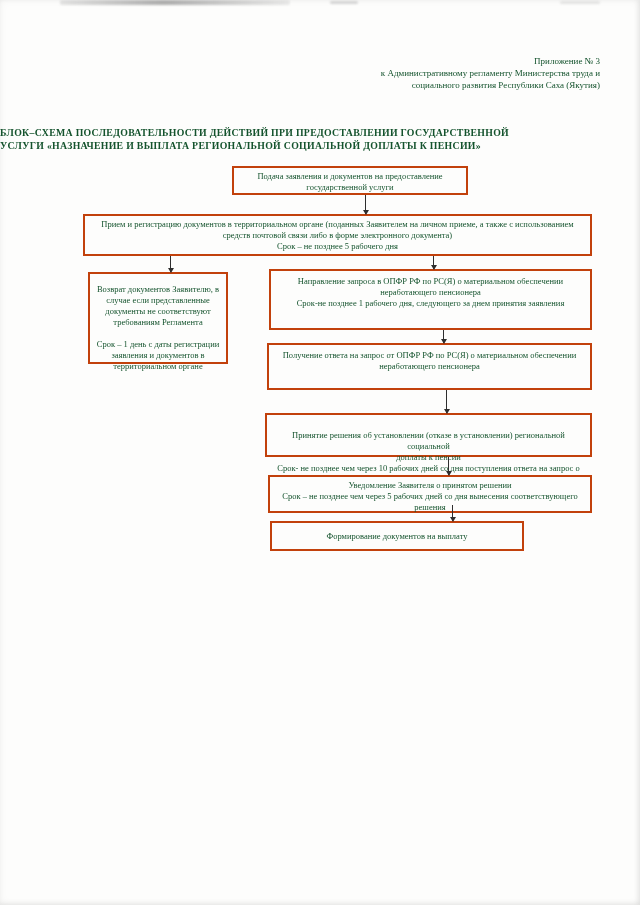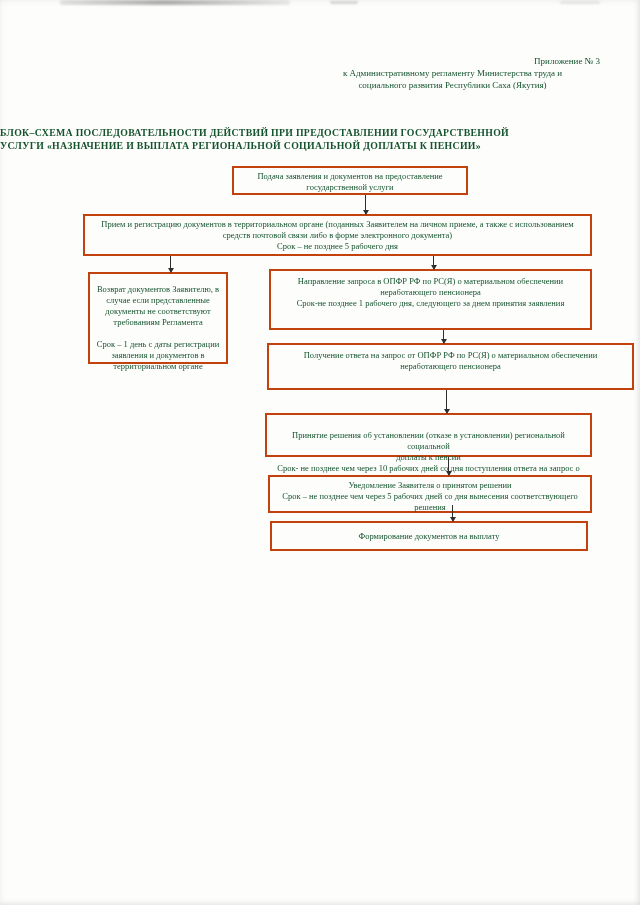--- a/index.html
+++ b/index.html
@@ -12,40 +12,40 @@
   
   .artifact{position:absolute;filter:blur(1px);border-radius:2px;}
   .a1{left:60px;top:0;width:230px;height:5px;
       background:linear-gradient(90deg,rgba(140,140,140,.22),rgba(80,80,80,.45) 45%,rgba(150,150,150,.18));}
   .a2{left:330px;top:1px;width:28px;height:3px;background:rgba(130,130,130,.3);}
   .a3{left:560px;top:1px;width:40px;height:3px;background:rgba(150,150,150,.22);}
 
   
   #apx{position:absolute;left:305px;top:55px;width:295px;font-size:9px;line-height:12px;}
   #apx .r{text-align:right;}
-  #apx .c{text-align:center;}
+  #apx .c{text-align:right;}
 
   
   #doc-title{position:absolute;left:0;top:126px;width:640px;text-align:left;
     font-weight:bold;font-size:9.8px;line-height:13px;letter-spacing:.3px;}
 
   
   .fbox{position:absolute;box-sizing:border-box;border:2px solid #c2410c;background:#fdfdfc;
     text-align:center;font-size:8.5px;line-height:11px;}
   .bx{white-space:pre-line;padding:0 5px;}
 
   #box-submission{left:232px;top:166px;width:236px;height:29px;padding-top:3px;}
   #box-reception{left:83px;top:214px;width:509px;height:42px;padding-top:3px;}
   #box-return{left:88px;top:272px;width:140px;height:92px;padding-top:10px;}
   #box-return .bx{padding:0 3px;}
   #box-request{left:269px;top:269px;width:323px;height:61px;padding-top:5px;}
-  #box-response{left:267px;top:343px;width:367px;height:47px;padding-top:5px;}
+  #box-response{left:267px;top:343px;width:325px;height:47px;padding-top:5px;}
   #box-decision{left:265px;top:413px;width:327px;height:44px;padding-top:15px;}
   #box-notification{left:268px;top:475px;width:324px;height:38px;padding-top:3px;}
-  #box-payment{left:270px;top:521px;width:318px;height:30px;display:flex;align-items:center;justify-content:center;}
+  #box-payment{left:270px;top:521px;width:254px;height:30px;display:flex;align-items:center;justify-content:center;}
 
   
   .conn{position:absolute;width:1px;background:#2e2e2e;}
   .conn::after{content:"";position:absolute;bottom:-1px;left:-2.5px;width:0;height:0;
     border-left:3px solid transparent;border-right:3px solid transparent;border-top:5px solid #2e2e2e;}
 </style>
 </head>
 <body>
 
 <div id="page">

